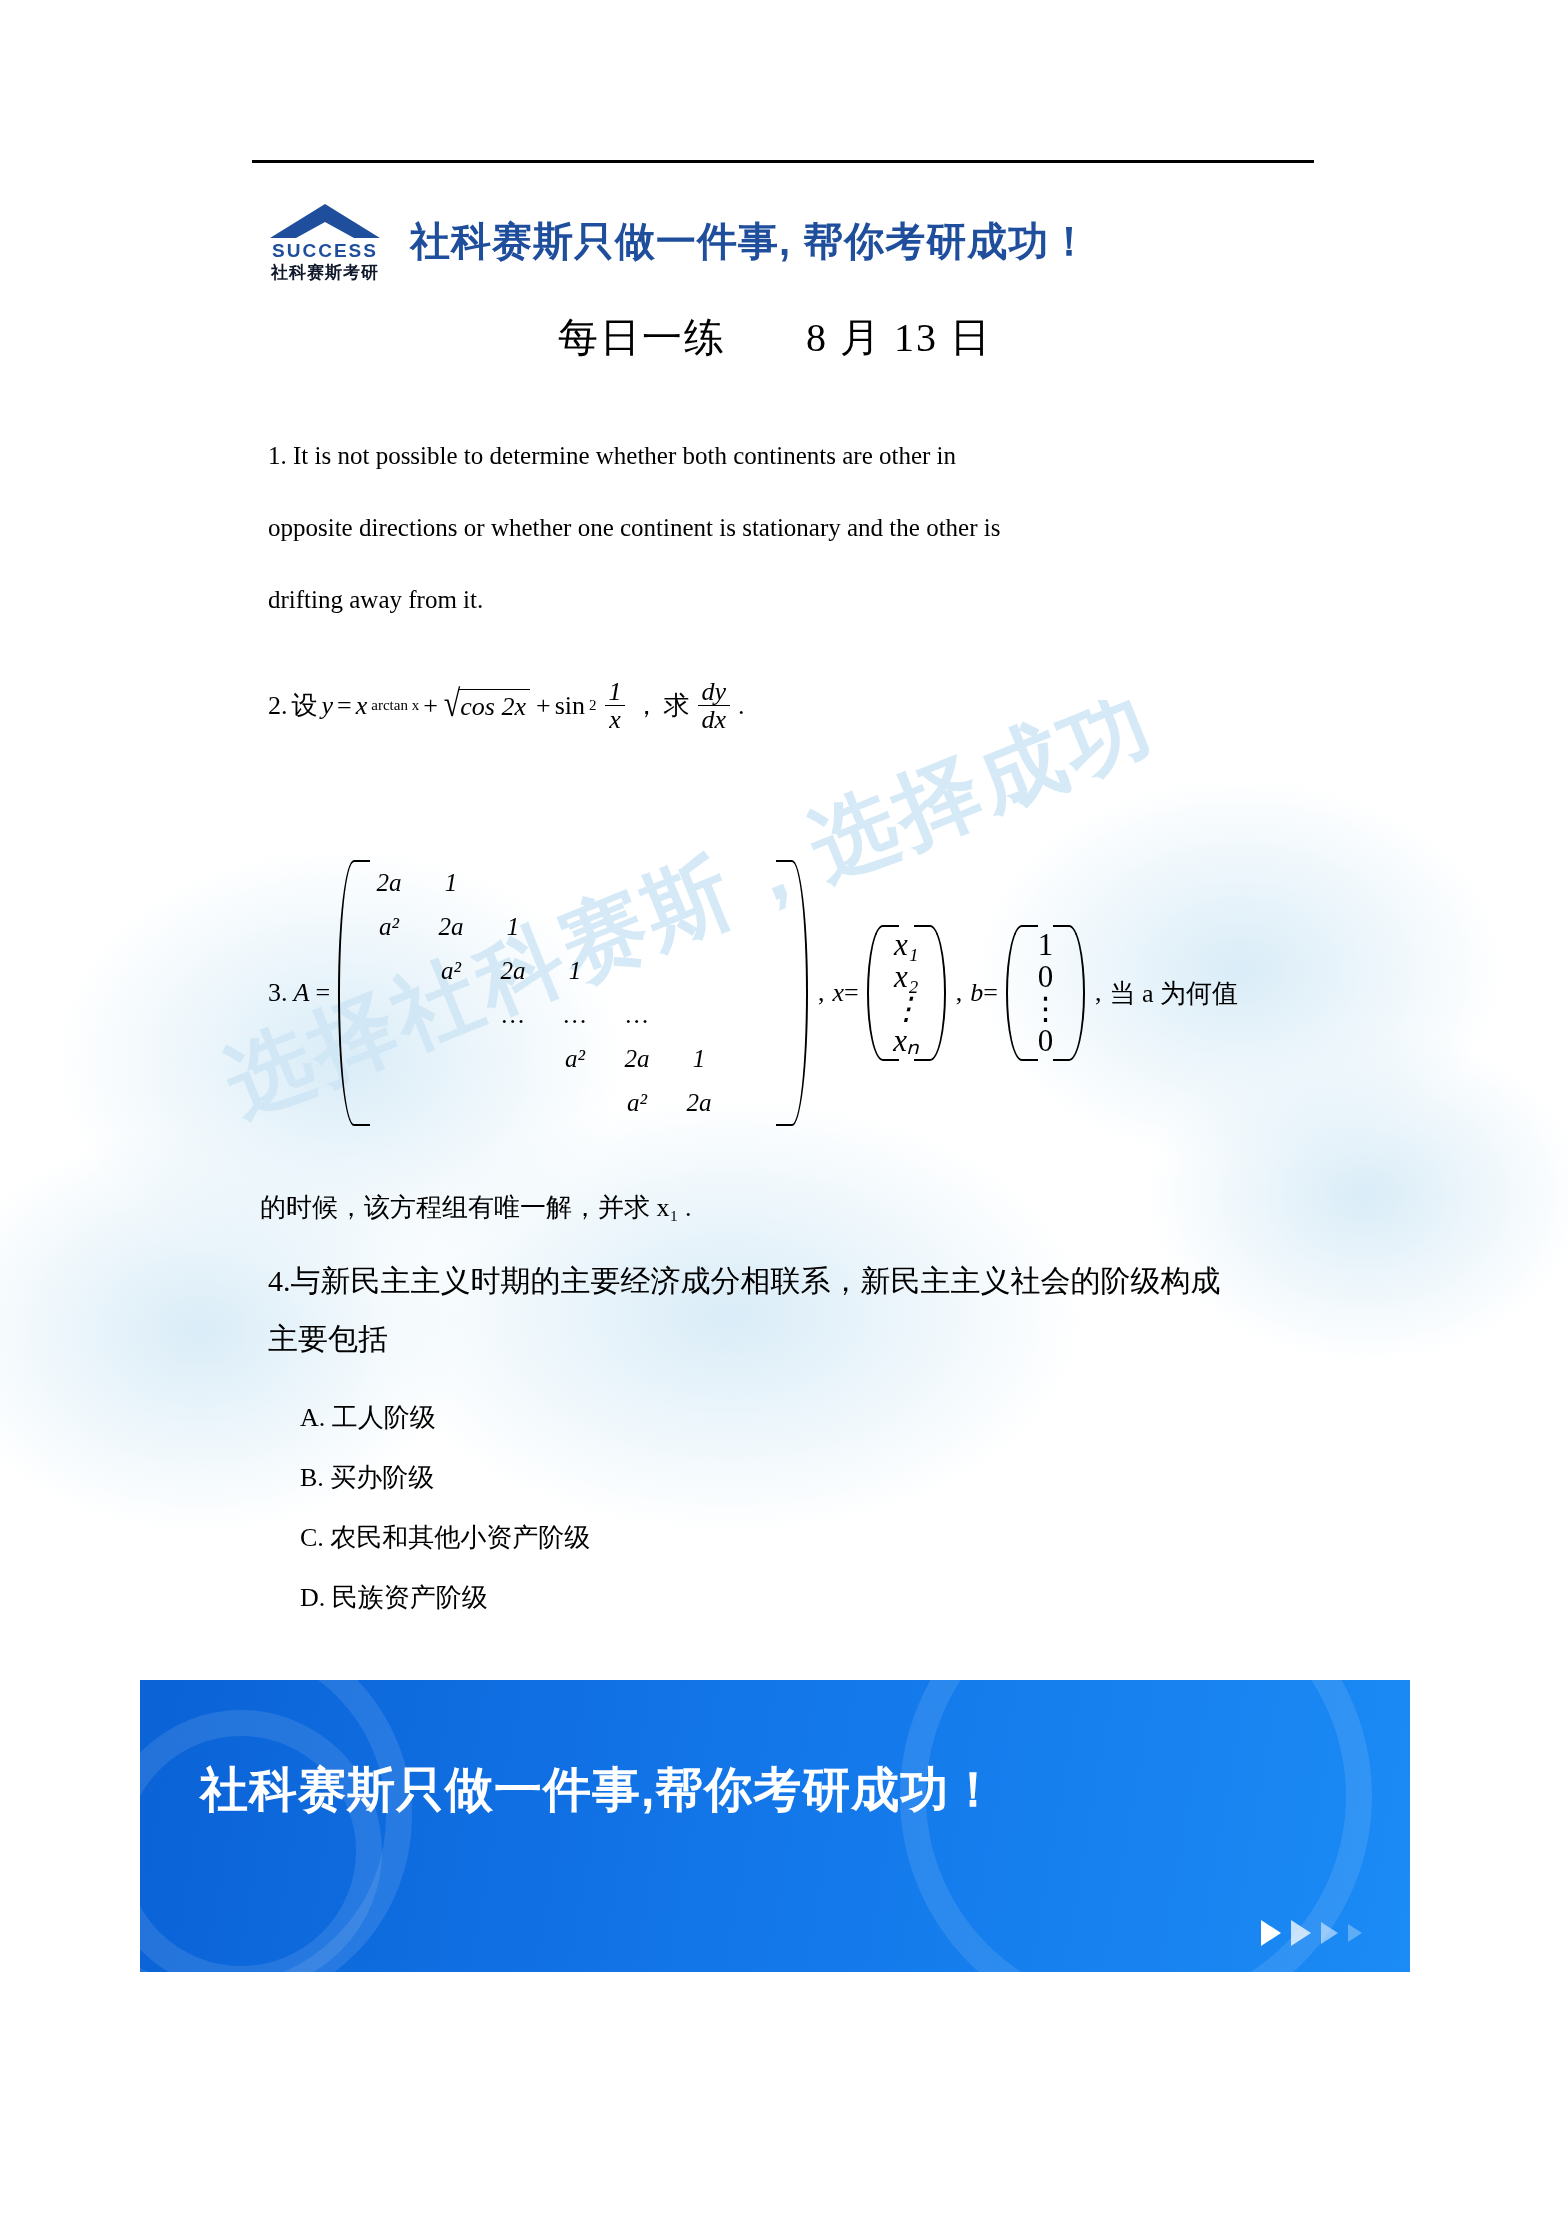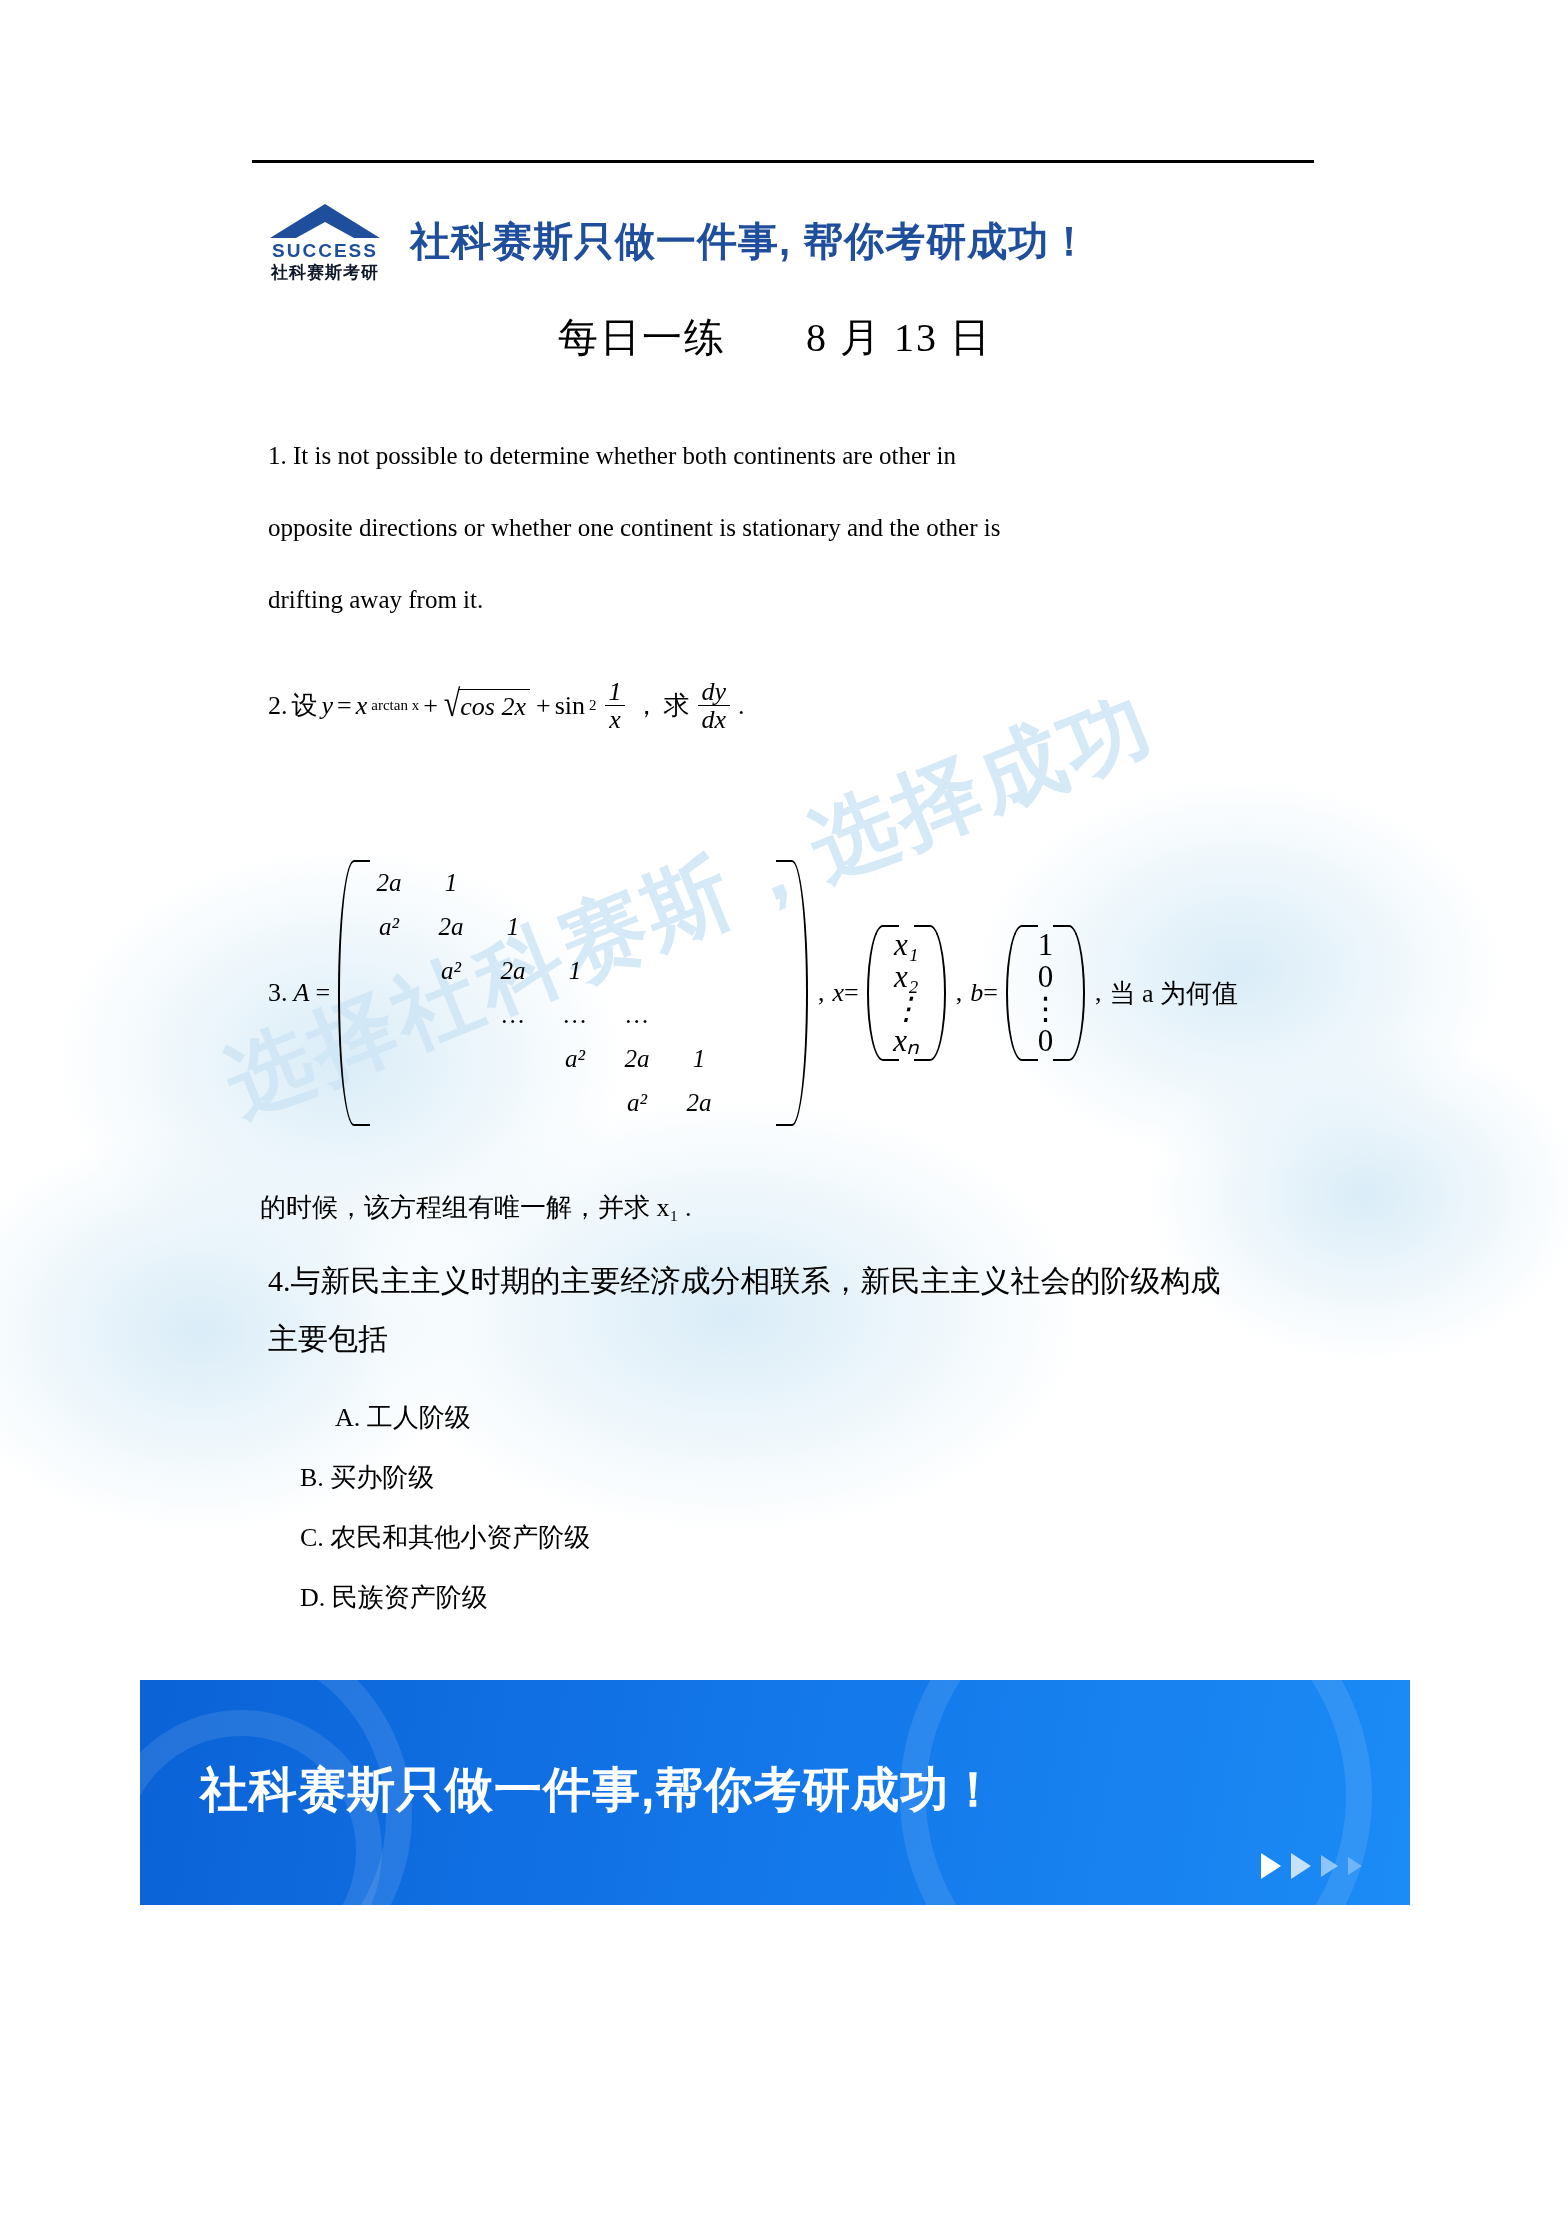--- a/index.html
+++ b/index.html
@@ -268,32 +268,32 @@
     top: 1252px;
     width: 1030px;
     font-size: 30px;
     line-height: 58px;
   }
   .opt {
     position: absolute;
     left: 300px;
     font-size: 26px;
   }
-  .opt-a { top: 1400px; margin-left: 35px; }
+  .opt-a { top: 1400px; }
   .opt-b { top: 1460px; }
   .opt-c { top: 1520px; }
   .opt-d { top: 1580px; }
 
   
   .banner {
     position: absolute;
     left: 140px;
     top: 1680px;
     width: 1270px;
-    height: 225px;
+    height: 292px;
     background: linear-gradient(100deg, #0b63d6 0%, #1275e8 45%, #1b8bf5 100%);
     overflow: hidden;
   }
   .banner .swirl {
     position: absolute;
     border-radius: 50%;
     border: 26px solid rgba(255,255,255,.10);
   }
   .sw1 { left: -120px; top: -60px; width: 340px; height: 340px; }
   .sw2 { left: -40px;  top: 30px;  width: 230px; height: 230px; border-width: 16px; }

